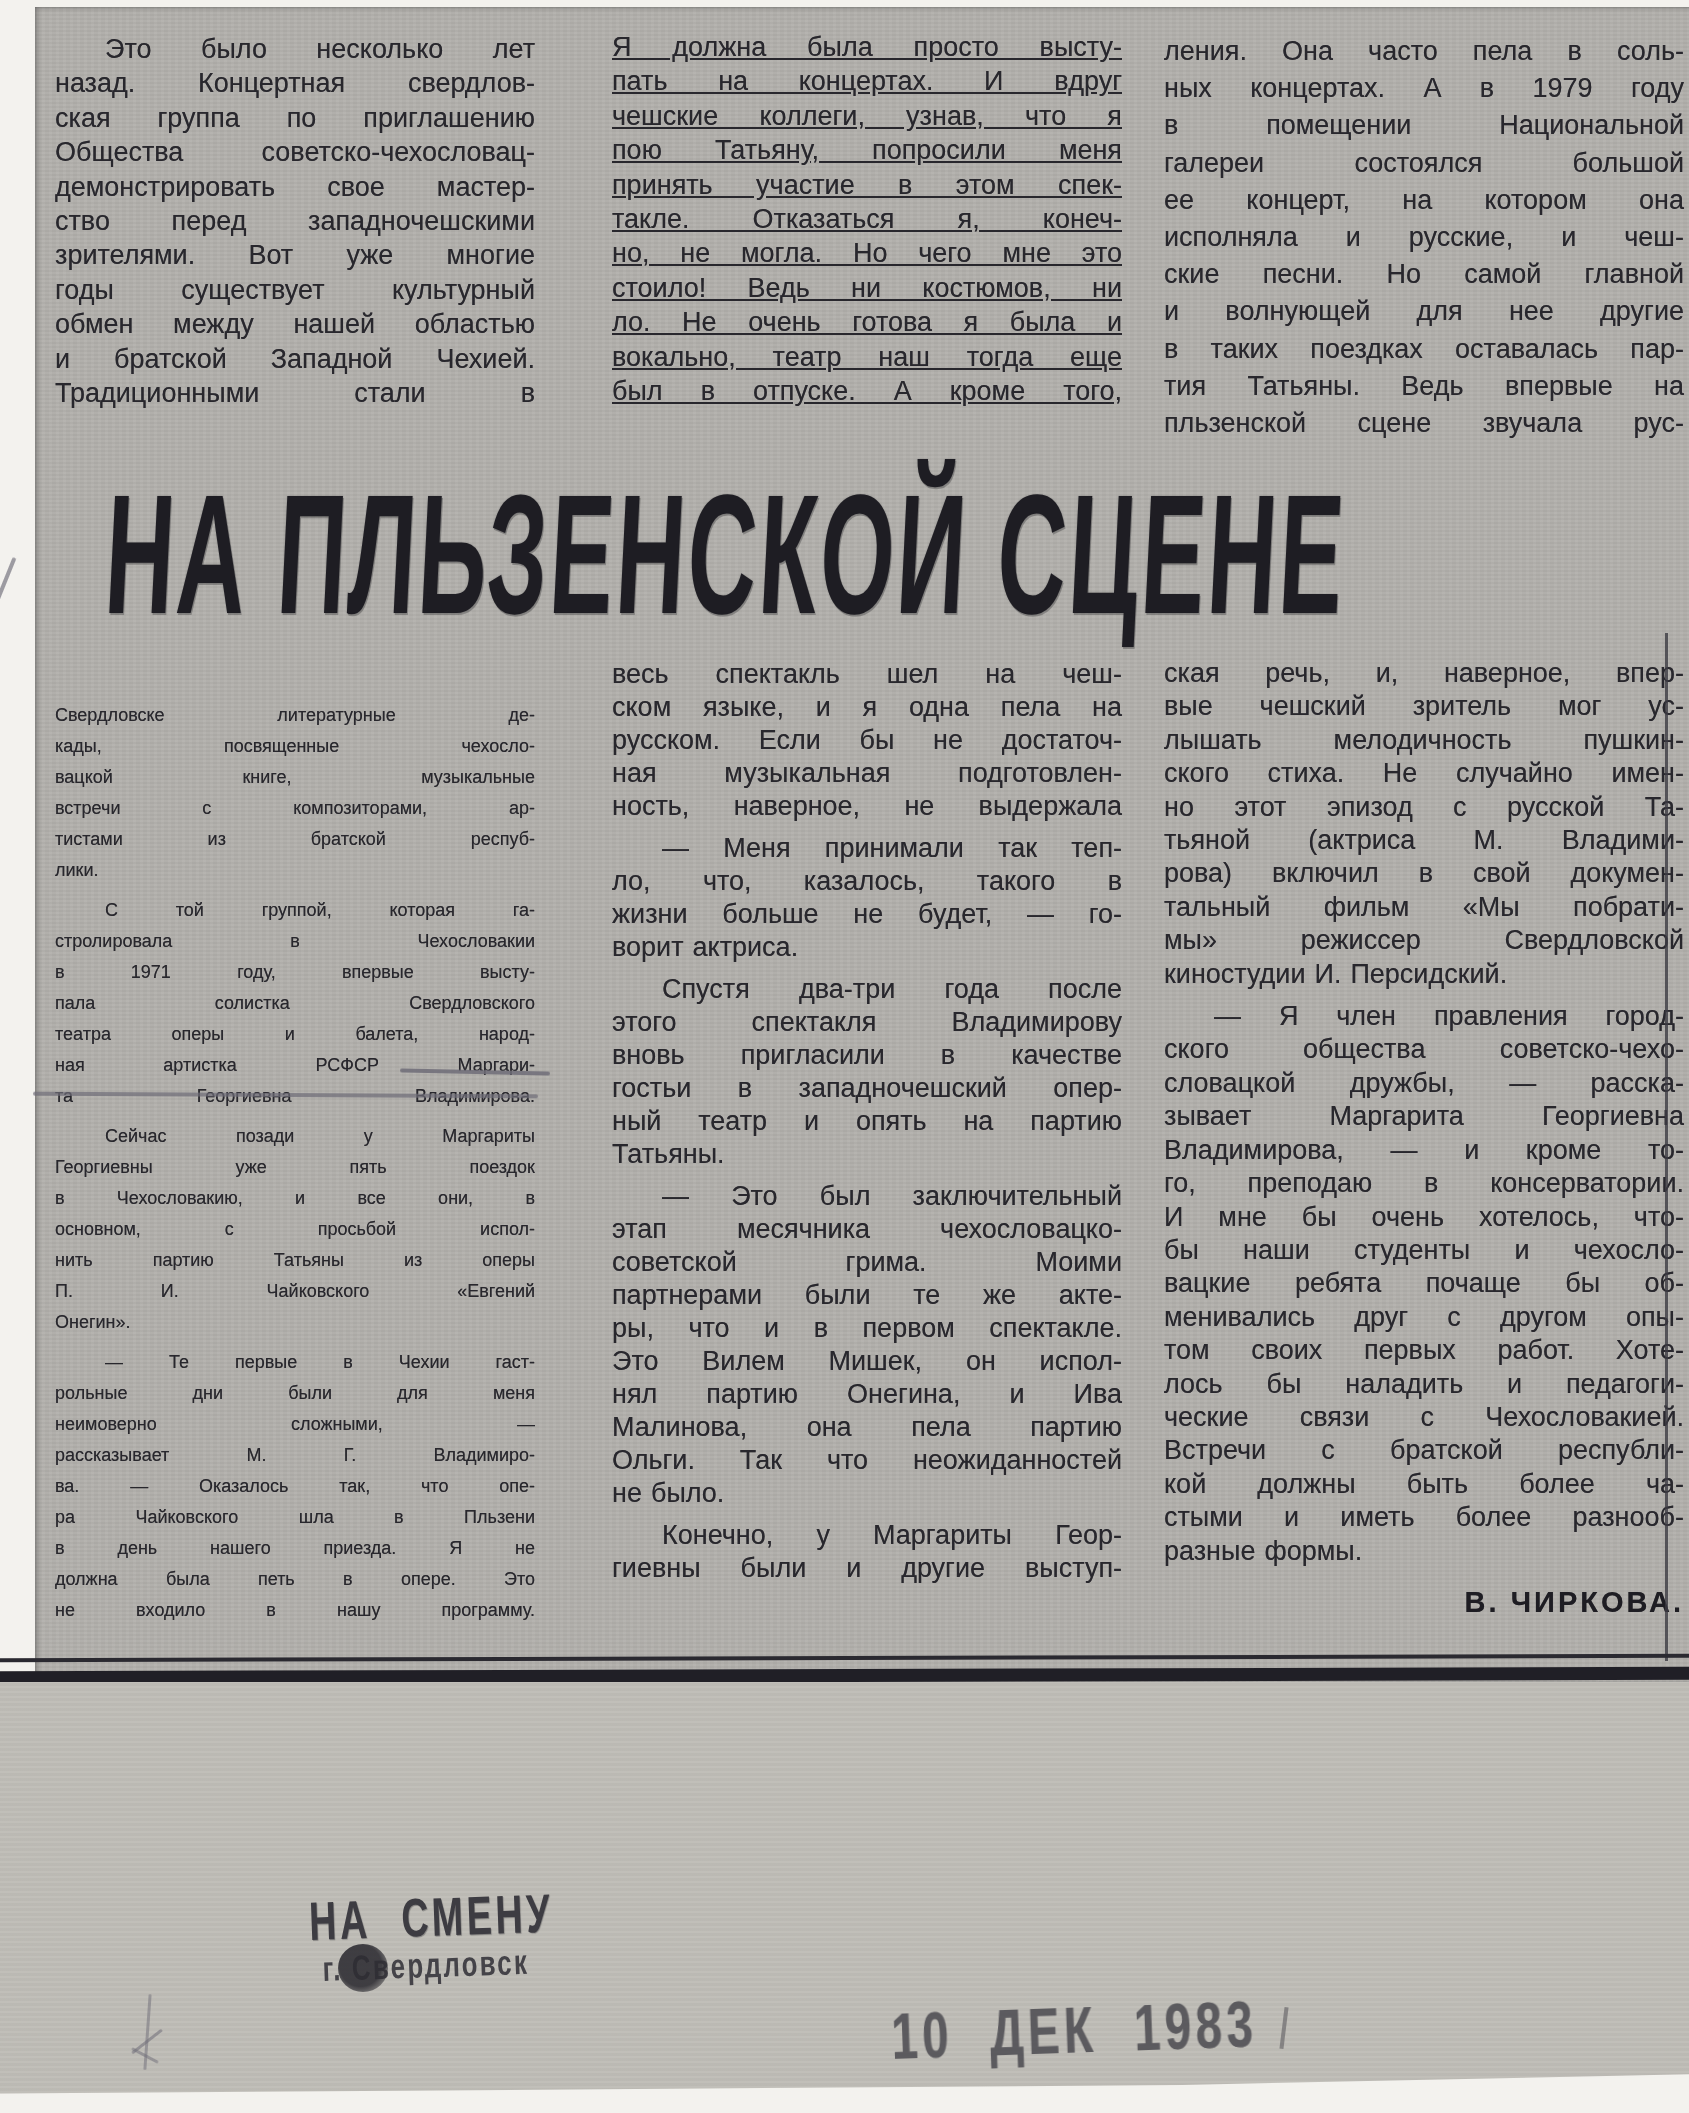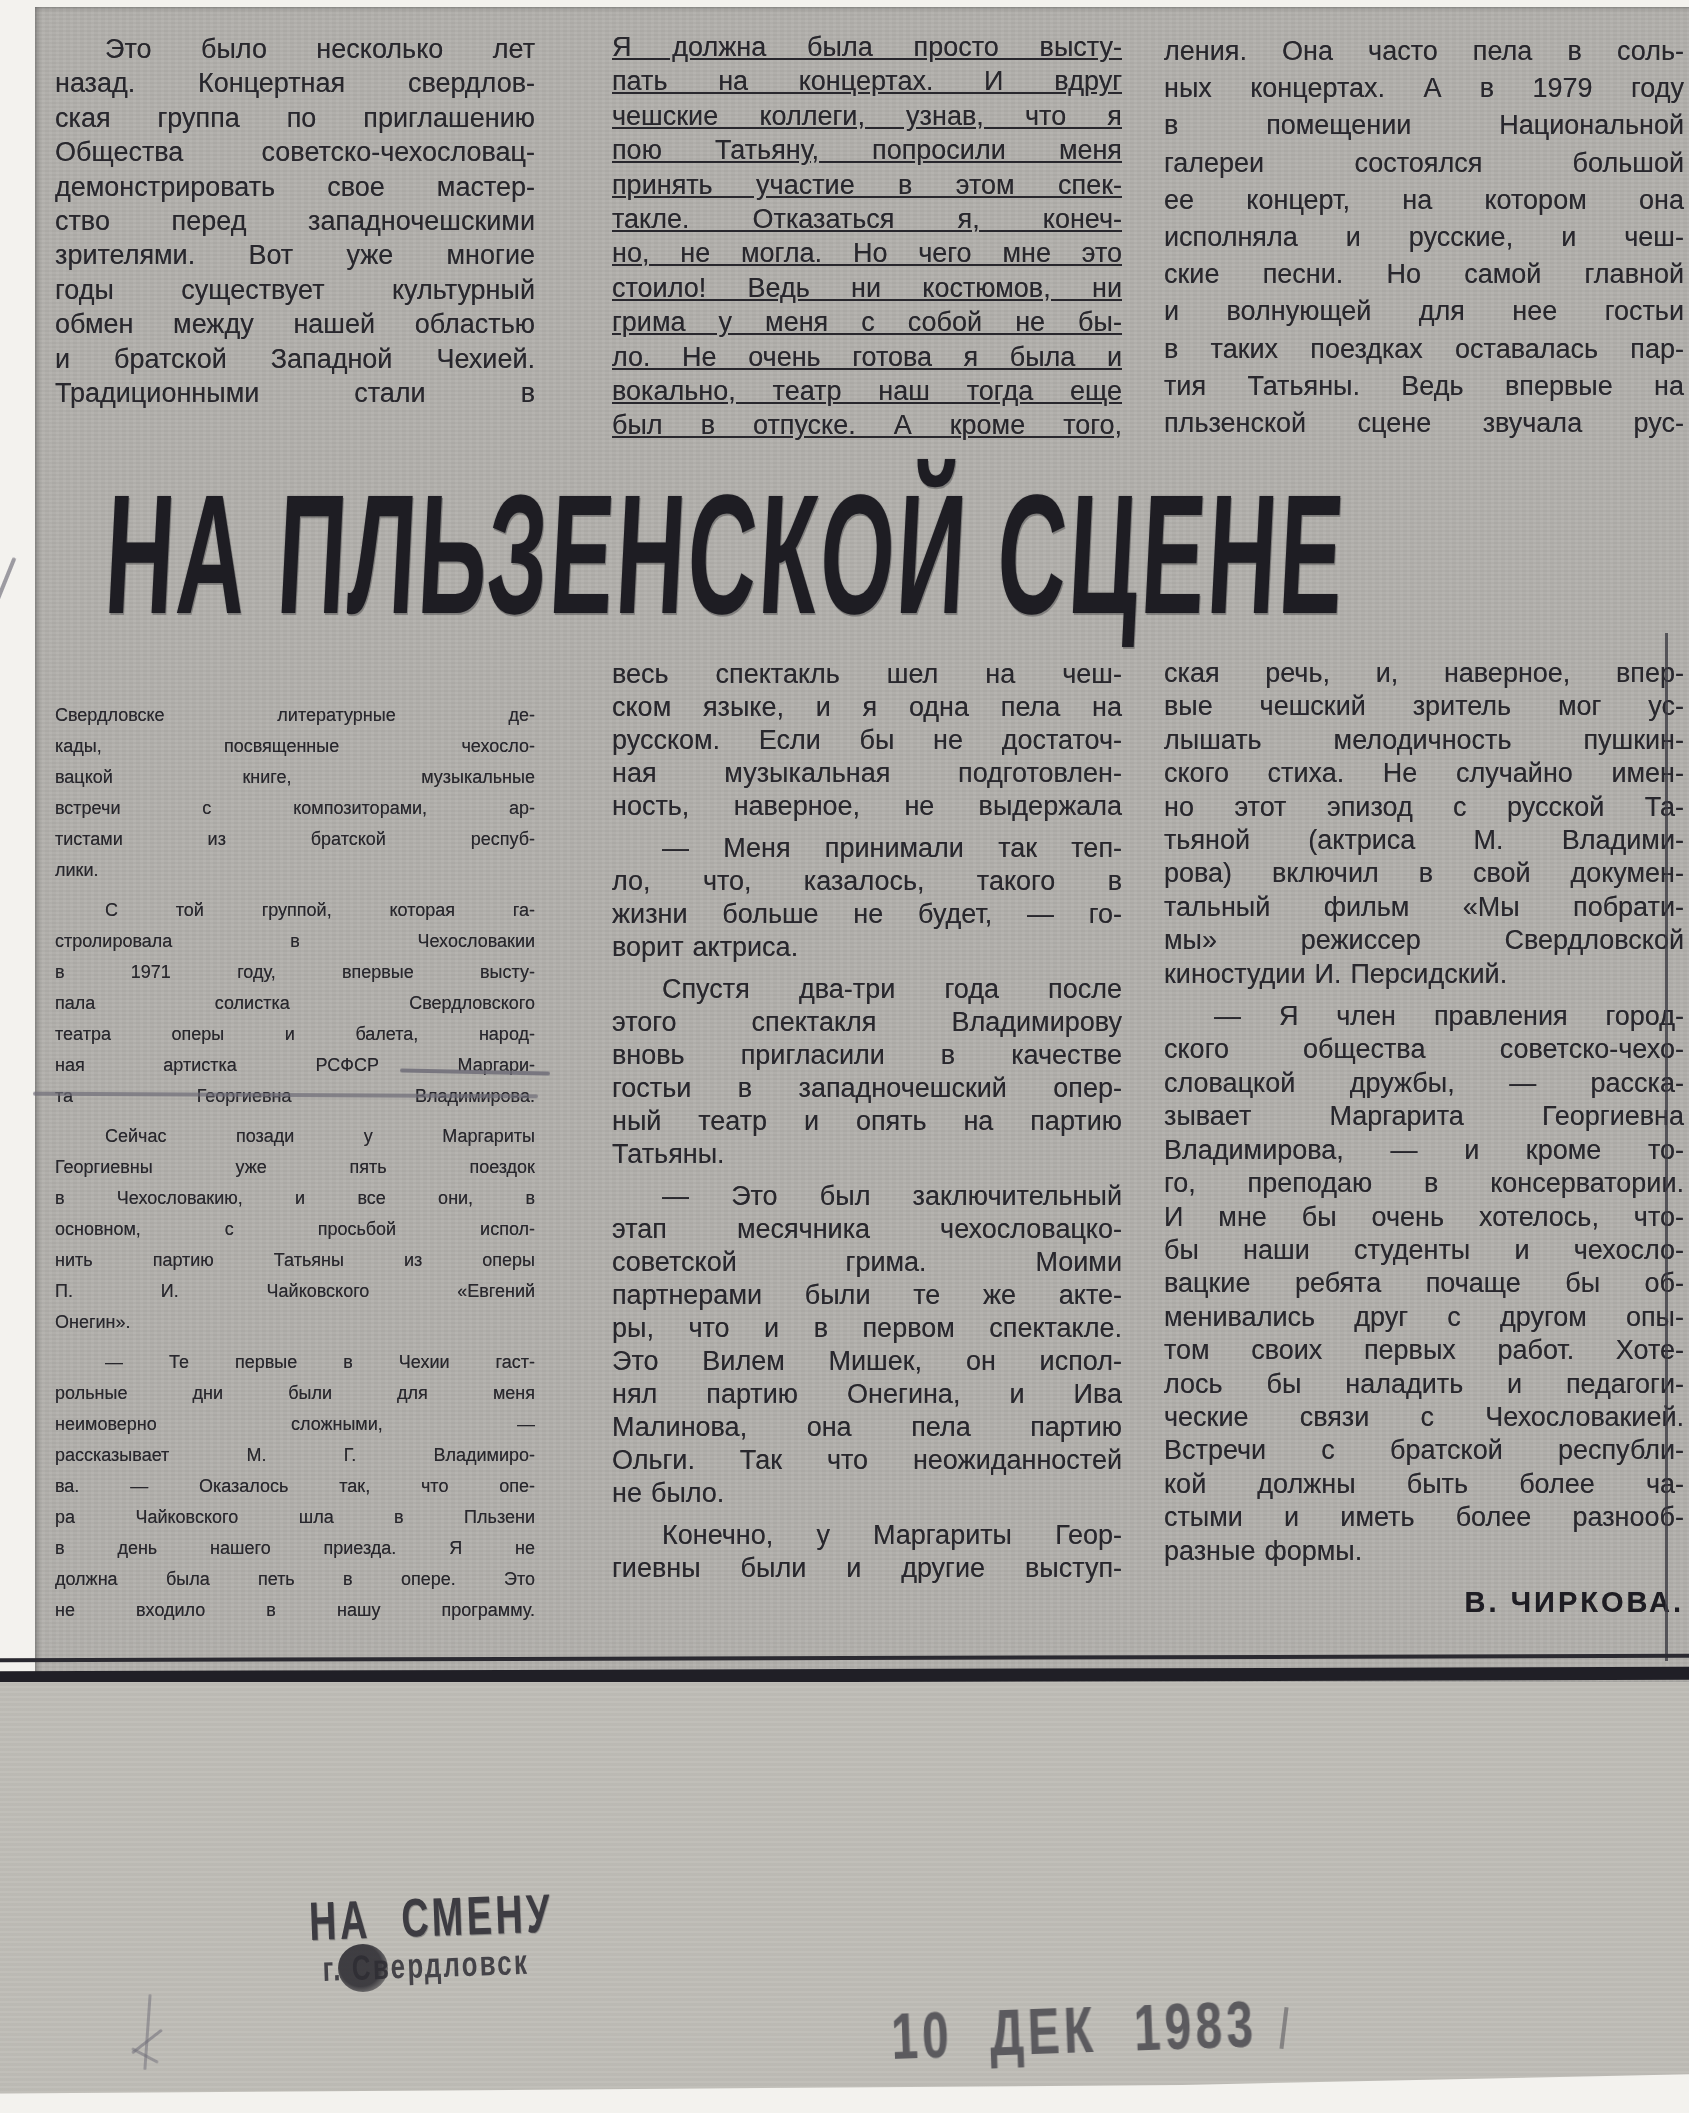--- a/index.html
+++ b/index.html
@@ -137,36 +137,35 @@
     <div class="col t2">
         <div class="para">
           <div class="ln">Я должна была просто высту-</div>
           <div class="ln">пать на концертах. И вдруг</div>
           <div class="ln">чешские коллеги, узнав, что я</div>
           <div class="ln">пою Татьяну, попросили меня</div>
           <div class="ln">принять участие в этом спек-</div>
           <div class="ln">такле. Отказаться я, конеч-</div>
           <div class="ln">но, не могла. Но чего мне это</div>
           <div class="ln">стоило! Ведь ни костюмов, ни</div>
-          <div class="ln">грима у меня с собой не бы-</div>
           <div class="ln">ло. Не очень готова я была и</div>
           <div class="ln">вокально, театр наш тогда еще</div>
           <div class="ln">был в отпуске. А кроме того,</div>
         </div>
       </div>
     <div class="col t3">
         <div class="para">
           <div class="ln">ления. Она часто пела в соль-</div>
           <div class="ln">ных концертах. А в 1979 году</div>
           <div class="ln">в помещении Национальной</div>
           <div class="ln">галереи состоялся большой</div>
           <div class="ln">ее концерт, на котором она</div>
           <div class="ln">исполняла и русские, и чеш-</div>
           <div class="ln">ские песни. Но самой главной</div>
-          <div class="ln">и волнующей для нее гостьи</div>
+          <div class="ln">и волнующей для нее другие</div>
           <div class="ln">в таких поездках оставалась пар-</div>
           <div class="ln">тия Татьяны. Ведь впервые на</div>
           <div class="ln">пльзенской сцене звучала рус-</div>
         </div>
       </div>
 
     <h1 class="headline">НА ПЛЬЗЕНСКОЙ СЦЕНЕ</h1>
 
     <div class="col b1">
         <div class="para">

